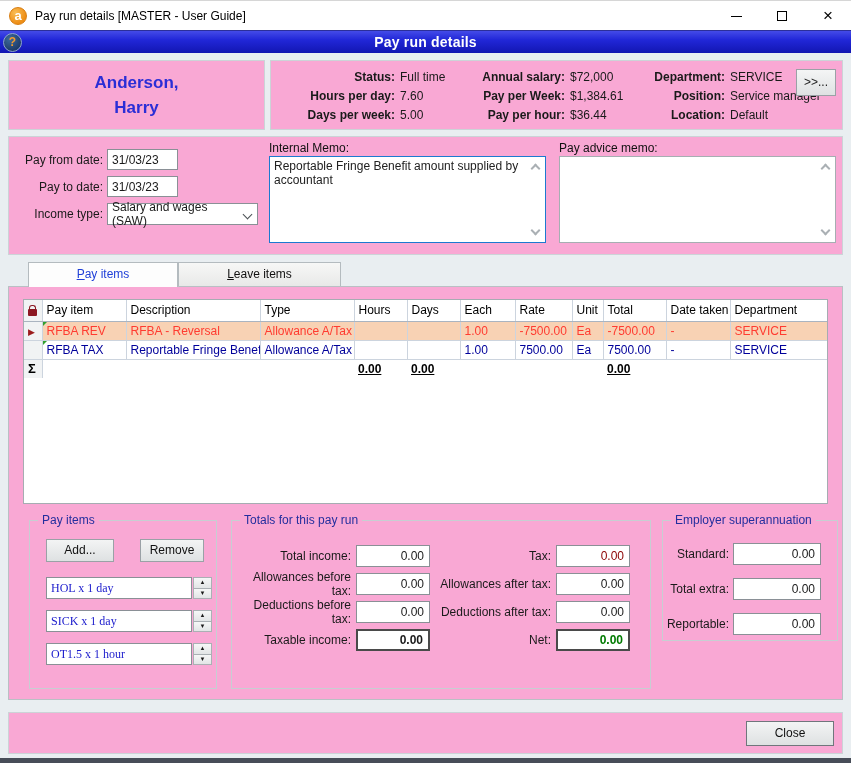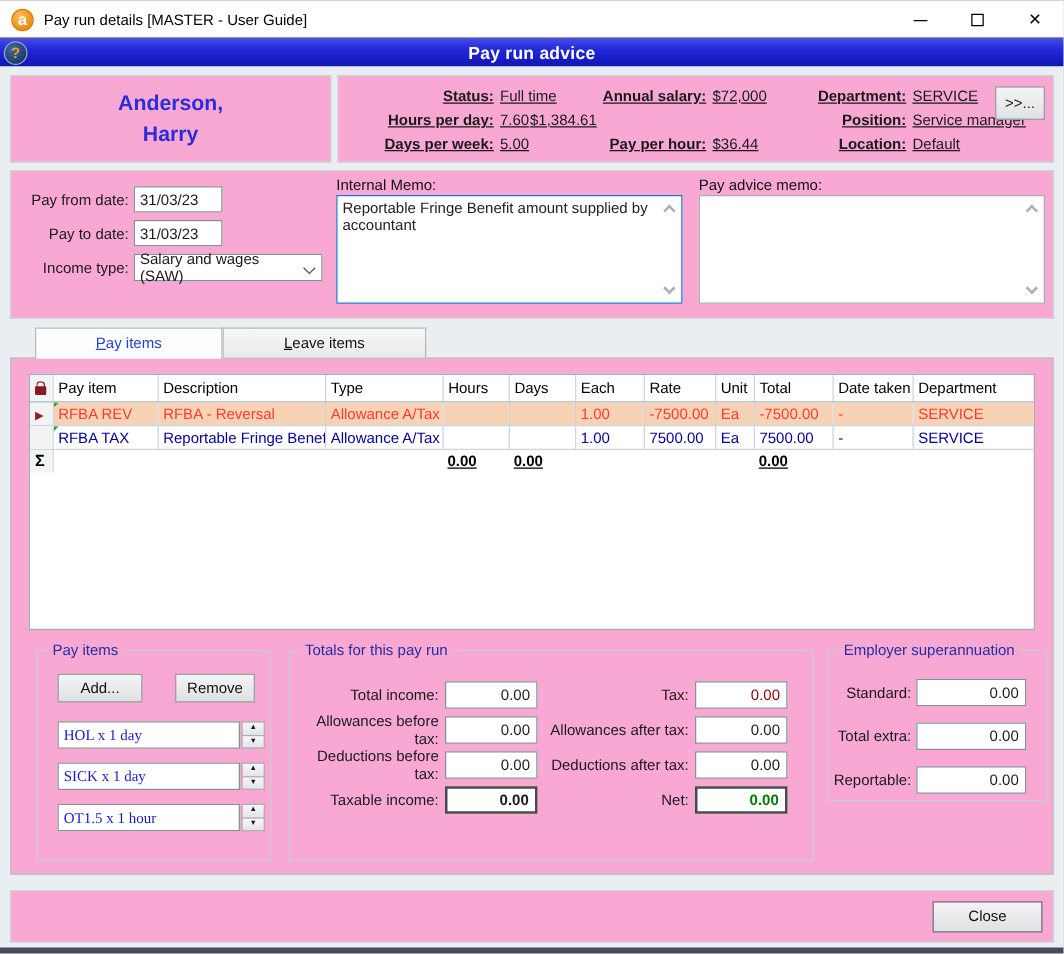--- a/index.html
+++ b/index.html
@@ -55,21 +55,21 @@
   }
 
   
   .panel { position:absolute; background:#f9a8d4; border:1px solid #ccd3d7; }
 
   
   .emp-name { left:8px; top:60px; width:257px; height:70px; display:flex; flex-direction:column; align-items:center; justify-content:center; }
   .emp-name div { color:#2b2ed6; font-size:17px; font-weight:bold; line-height:25px; }
   .emp-info { left:270px; top:60px; width:573px; height:70px; }
   .info-col { position:absolute; top:7px; }
-  .info-row { display:flex; line-height:19px;text-decoration:underline; }
+  .info-row { display:flex; line-height:19px; }
   .info-row .lbl { font-weight:bold; text-align:right; }
   .info-row .val { padding-left:5px; white-space:nowrap; }
   .col-a { left:4px; }  .col-a .lbl { width:120px; }
   .col-b { left:148px; } .col-b .lbl { width:146px;text-align:right; }
   .col-c { left:308px; } .col-c .lbl { width:146px; }
   .more-btn {
     position:absolute; right:6px; top:8px; width:40px; height:27px;
     background:linear-gradient(#f4f5f5,#dfe2e3); border:1px solid #9aa1a6;
     font-size:12px; color:#222; text-align:center; line-height:25px;
   }
@@ -205,21 +205,21 @@
           <div class="glyph-max"></div>
         </div>
       <div class="win-btn">
           <div class="glyph-close">×</div>
         </div>
     </div>
   </div>
 
   <div class="hdrbar">
     <div class="help-btn">?</div>
-    <div class="hdr-title">Pay run advice</div>
+    <div class="hdr-title">Pay run details</div>
   </div>
 
   <div class="panel emp-name">
     <div>Anderson,</div>
     <div>Harry</div>
   </div>
 
   <div class="panel emp-info">
     <div class="info-col col-a">
       <div class="info-row">
@@ -234,20 +234,21 @@
           <span class="lbl">Days per week:</span>
           <span class="val">5.00</span>
         </div>
     </div>
     <div class="info-col col-b">
       <div class="info-row">
           <span class="lbl">Annual salary:</span>
           <span class="val">$72,000</span>
         </div>
       <div class="info-row">
+          <span class="lbl">Pay per Week:</span>
           <span class="val">$1,384.61</span>
         </div>
       <div class="info-row">
           <span class="lbl">Pay per hour:</span>
           <span class="val">$36.44</span>
         </div>
     </div>
     <div class="info-col col-c">
       <div class="info-row">
           <span class="lbl">Department:</span>

